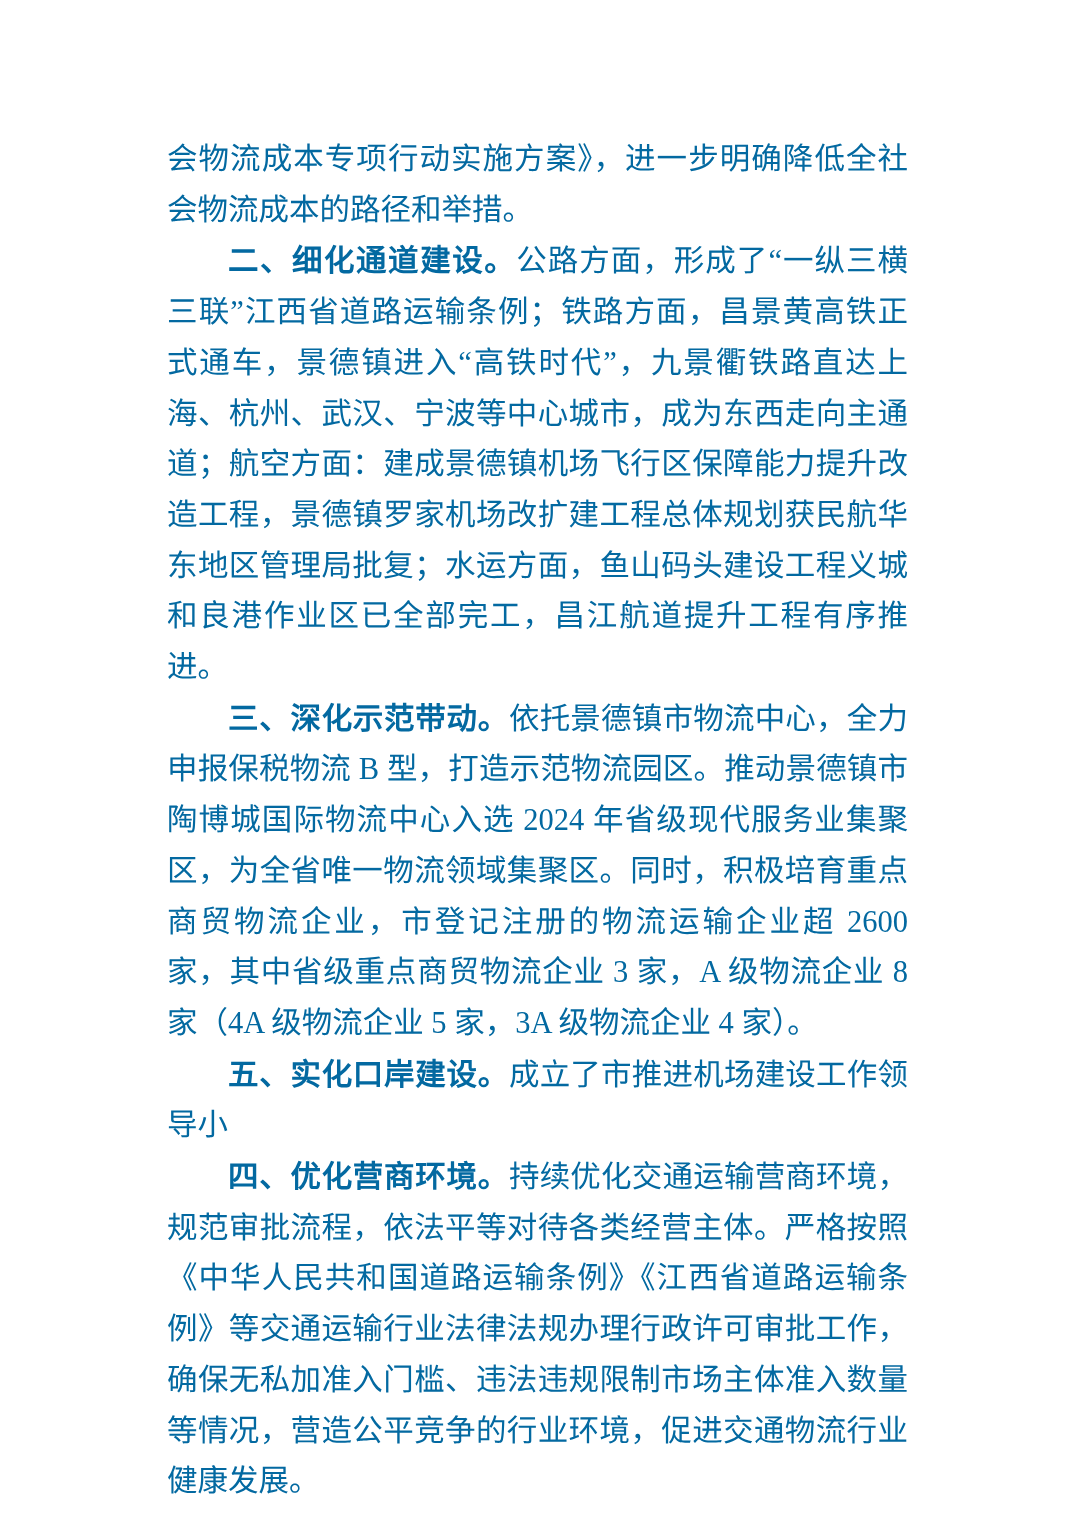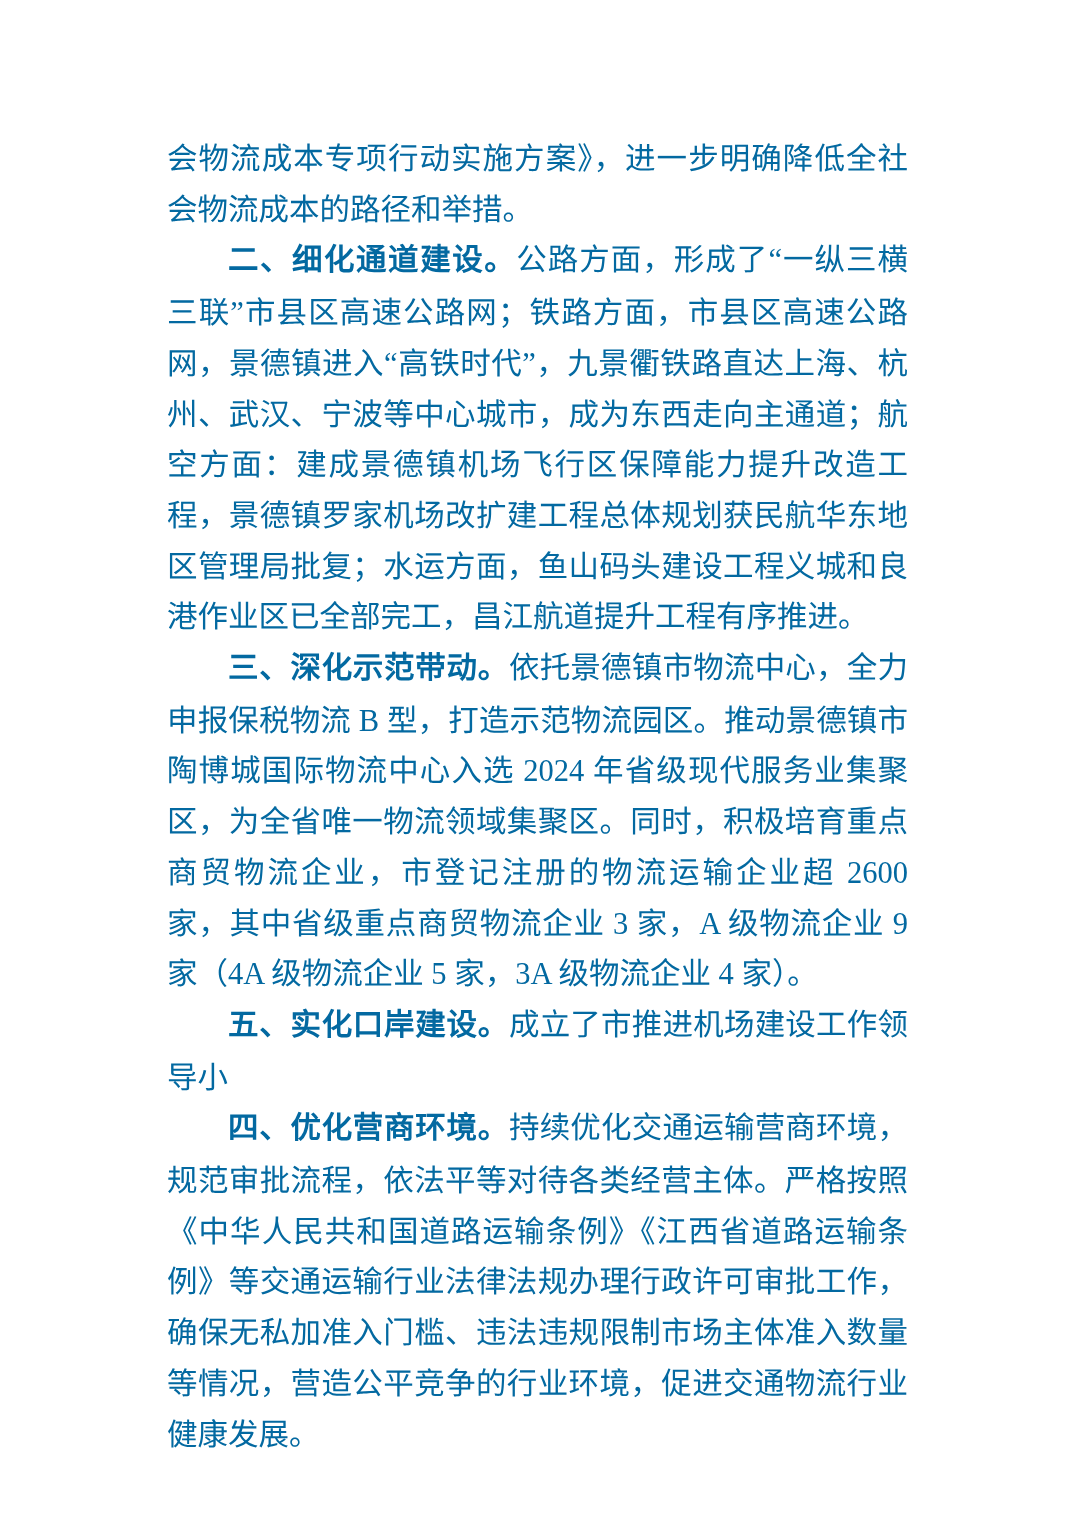--- a/index.html
+++ b/index.html
@@ -29,34 +29,34 @@
   .content p {
     margin: 0;
     padding: 0;
     text-indent: 2em;
   }
   .content p.no-indent {
     text-indent: 0;
   }
   .para-heading {
     font-weight: 700;
-    font-family: Liberation Mono, monospace;
+    font-family: Liberation Sans, sans-serif;
     letter-spacing: 0.5px;
   }
 </style>
 </head>
 <body>
 
 <div class="page">
   <div class="content">
 
     <p class="no-indent"><span>会物流成本专项行动实施方案》，进一步明确降低全社会物流成本的路径和举措。</span></p>
 
-    <p><span class="para-heading">二、细化通道建设。</span><span>公路方面，形成了“一纵三横三联”市县区高速公路网；铁路方面，市县区高速公路网，景德镇进入“高铁时代”，九景衢铁路直达上海、杭州、武汉、宁波等中心城市，成为东西走向主通道；航空方面：建成景德镇机场飞行区保障能力提升改造工程，景德镇罗家机场改扩建工程总体规划获民航华东地区管理局批复；水运方面，鱼山码头建设工程义城和良港作业区已全部完工，昌江航道提升工程有序推进。</span></p>
+    <p><span class="para-heading">二、细化通道建设。</span><span>公路方面，形成了“一纵三横三联”江西省道路运输条例；铁路方面，昌景黄高铁正式通车，景德镇进入“高铁时代”，九景衢铁路直达上海、杭州、武汉、宁波等中心城市，成为东西走向主通道；航空方面：建成景德镇机场飞行区保障能力提升改造工程，景德镇罗家机场改扩建工程总体规划获民航华东地区管理局批复；水运方面，鱼山码头建设工程义城和良港作业区已全部完工，昌江航道提升工程有序推进。</span></p>
 
-    <p><span class="para-heading">三、深化示范带动。</span><span>依托景德镇市物流中心，全力申报保税物流 B 型，打造示范物流园区。推动景德镇市陶博城国际物流中心入选 2024 年省级现代服务业集聚区，为全省唯一物流领域集聚区。同时，积极培育重点商贸物流企业，市登记注册的物流运输企业超 2600 家，其中省级重点商贸物流企业 3 家，A 级物流企业 9 家（4A 级物流企业 5 家，3A 级物流企业 4 家）。</span></p>
+    <p><span class="para-heading">三、深化示范带动。</span><span>依托景德镇市物流中心，全力申报保税物流 B 型，打造示范物流园区。推动景德镇市陶博城国际物流中心入选 2024 年省级现代服务业集聚区，为全省唯一物流领域集聚区。同时，积极培育重点商贸物流企业，市登记注册的物流运输企业超 2600 家，其中省级重点商贸物流企业 3 家，A 级物流企业 8 家（4A 级物流企业 5 家，3A 级物流企业 4 家）。</span></p>
 
     <p><span class="para-heading">五、实化口岸建设。</span><span>成立了市推进机场建设工作领导小</span></p>
 
     <p><span class="para-heading">四、优化营商环境。</span><span>持续优化交通运输营商环境，规范审批流程，依法平等对待各类经营主体。严格按照《中华人民共和国道路运输条例》《江西省道路运输条例》等交通运输行业法律法规办理行政许可审批工作，确保无私加准入门槛、违法违规限制市场主体准入数量等情况，营造公平竞争的行业环境，促进交通物流行业健康发展。</span></p>
 
   </div>
 </div>
 
 </body></html>

